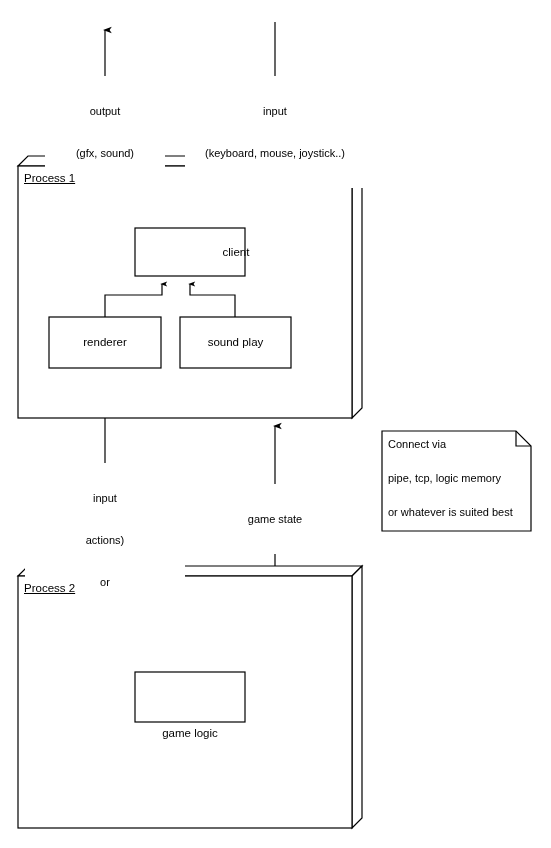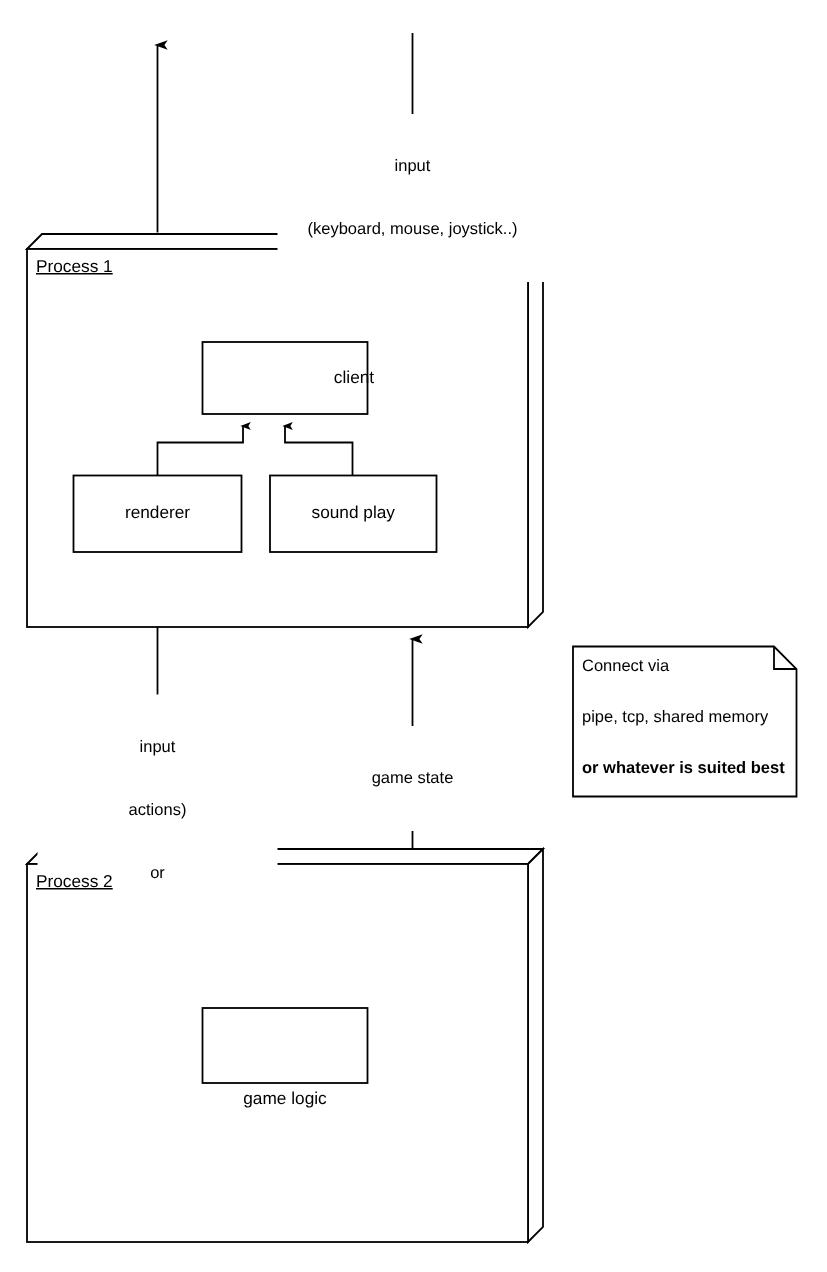--- a/index.html
+++ b/index.html
@@ -134,20 +134,24 @@
     <g>
       <rect x="135" y="672" width="110" height="50" fill="#ffffff" stroke="#000" stroke-width="1.2"></rect>
     </g>
 
     <g>
       <path d="M382,431 L516,431 L531,446 L531,531 L382,531 Z" fill="#ffffff" stroke="#000" stroke-width="1.2" stroke-linejoin="miter"></path>
       <path d="M516,431 L516,446 L531,446" fill="none" stroke="#000" stroke-width="1.2" stroke-linejoin="miter"></path>
     </g>
   </svg>
 
+  <div class="lbl" style="left:45px; top:76px; width:120px;">
+    <div>output</div>
+    <div>(gfx, sound)</div>
+  </div>
 
   <div class="lbl" style="left:185px; top:76px; width:180px;">
     <div>input</div>
     <div>(keyboard, mouse, joystick..)</div>
   </div>
 
   <div class="proclbl" style="left:24px; top:171px;">Process 1</div>
 
   <div class="boxlbl" style="left:135px; top:245px; width:110px;margin-left:46px;">client</div>
 
@@ -159,20 +163,20 @@
     <div>input</div>
     <div>actions)</div>
     <div>or</div>
   </div>
 
   <div class="lbl" style="left:230px; top:484px; width:90px;">
     <div>game state</div>
   </div>
 
   <div class="notetxt" style="left:388px; top:437px;">Connect via</div>
-  <div class="notetxt" style="left:388px; top:471px;">pipe, tcp, shared memory</div>
-  <div class="notetxt" style="left:388px; top:505px;font-weight:bold;">or whatever is suited best</div>
+  <div class="notetxt" style="left:388px; top:471px;">pipe, tcp, logic memory</div>
+  <div class="notetxt" style="left:388px; top:505px;">or whatever is suited best</div>
 
   <div class="proclbl" style="left:24px; top:581px;">Process 2</div>
 
   <div class="boxlbl" style="left:135px; top:690px; width:110px;margin-top:36px;">game logic</div>
 
 </div>
 
 </body></html>

